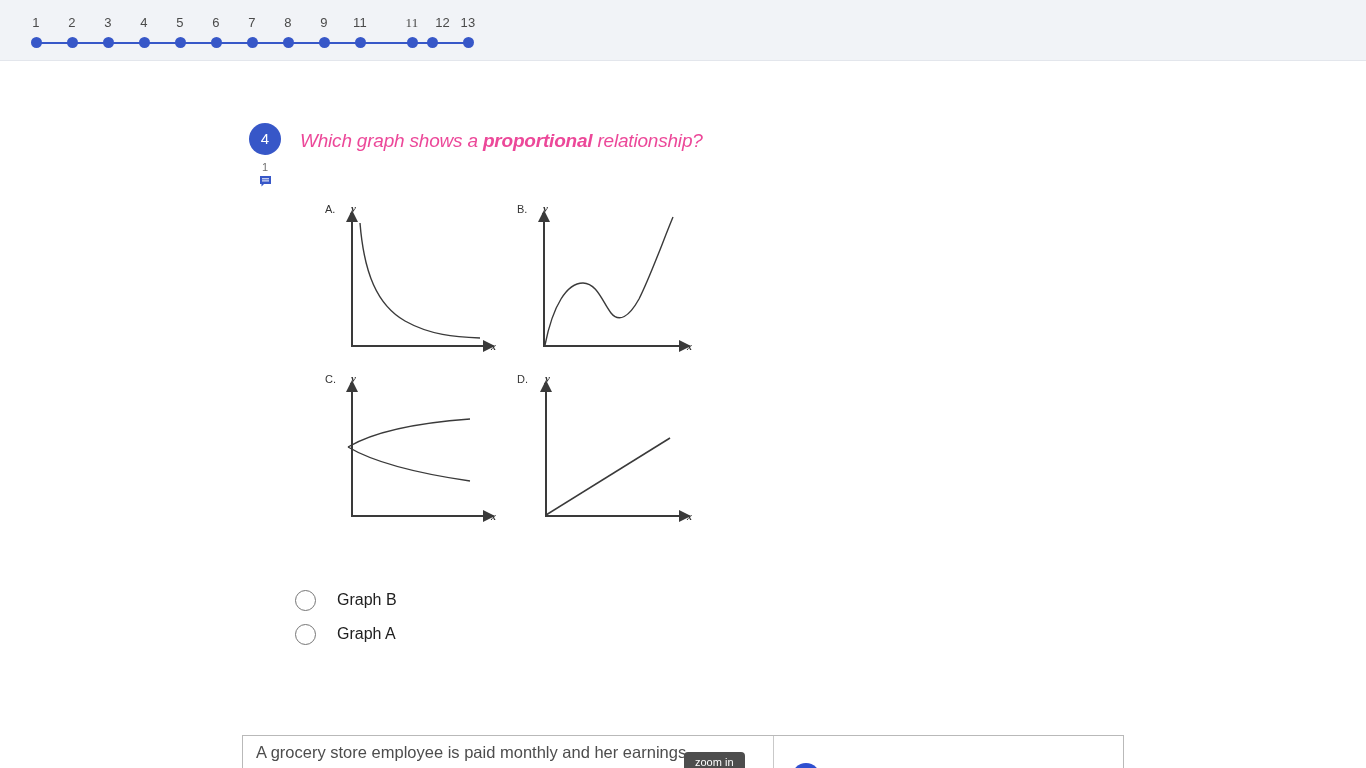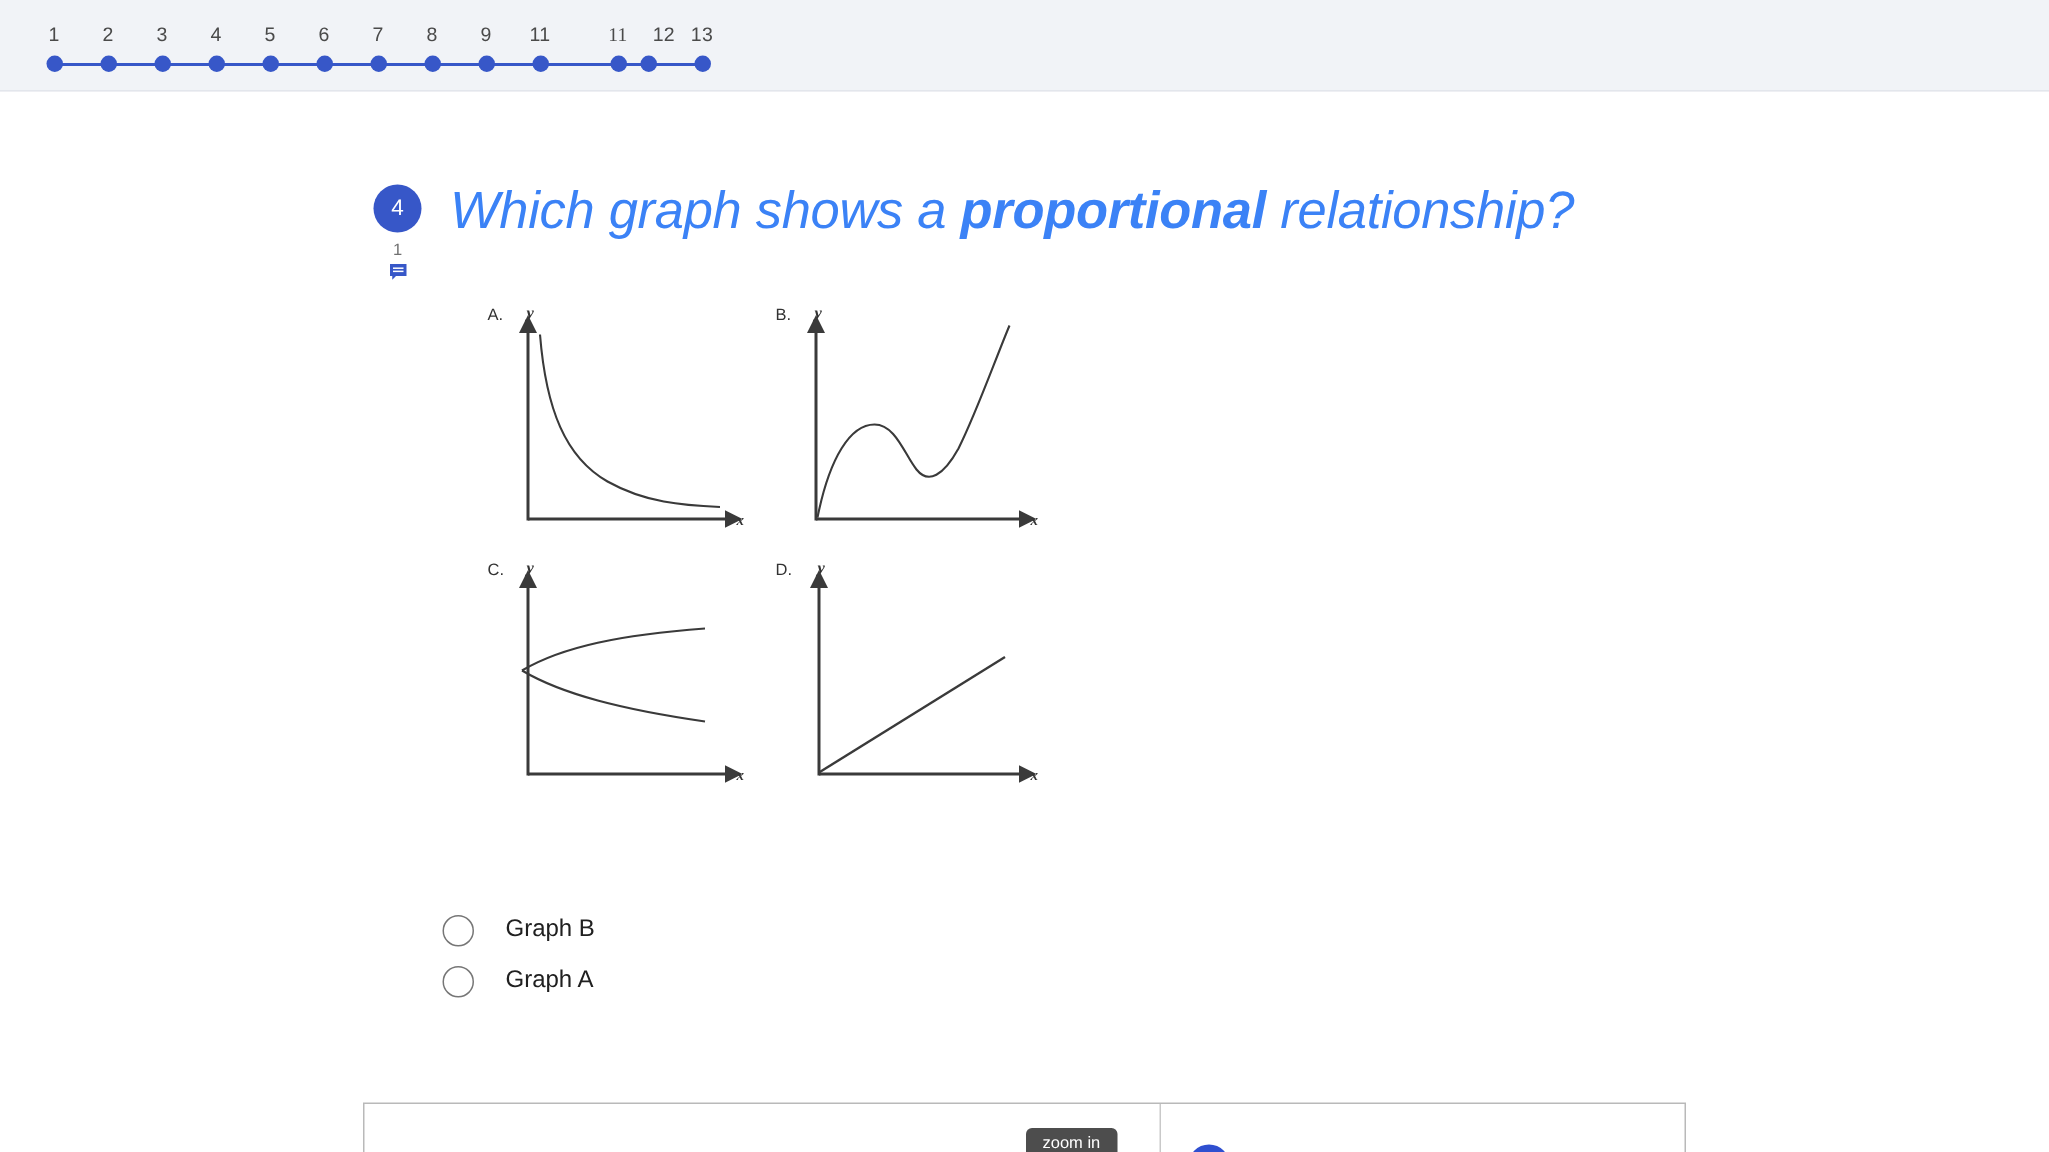--- a/index.html
+++ b/index.html
@@ -81,42 +81,41 @@
     margin-top: 6px;
   }
   #comment-icon {
     display: block;
     margin: 1px auto 0 auto;
   }
   #q-text {
     position: absolute;
     left: 300px; top: 63px;
     width: 900px;
-    font-size: 35px;
+    font-size: 19px;
     font-style: italic;
-    color: #3b82f6;
+    color: #ec4899;
     line-height: 34px;
     letter-spacing: -0.2px;
     white-space: nowrap;
   }
   #q-text b { font-weight: bold; }
 
   
   #graphs-figure {
     position: absolute;
     left: 315px; top: 195px;
     width: 400px; height: 340px;
   }
 
   
   #choices {
     position: absolute;
     left: 295px; top: 583px;
     width: 500px;
-    margin-top: 20px;
   }
   .choice {
     position: relative;
     height: 34px;
     display: flex;
     align-items: center;
     cursor: pointer;
   }
   .radio {
     width: 21px; height: 21px;
@@ -324,17 +323,21 @@
 
 
 
   <div class="choice">
     <span class="radio"></span>
     <span class="choice-label">Graph A</span>
   </div>
 </div>
 
 <div id="bottom-panel">
+  <div id="passage-text">
+    <span>A grocery store employee is paid monthly and her earnings</span><br>
+    
+  </div>
   <div id="panel-divider"></div>
   <div id="panel-blue-circle"></div>
 </div>
 
 <div id="zoom-tooltip">zoom in</div>
 
 </body></html>

